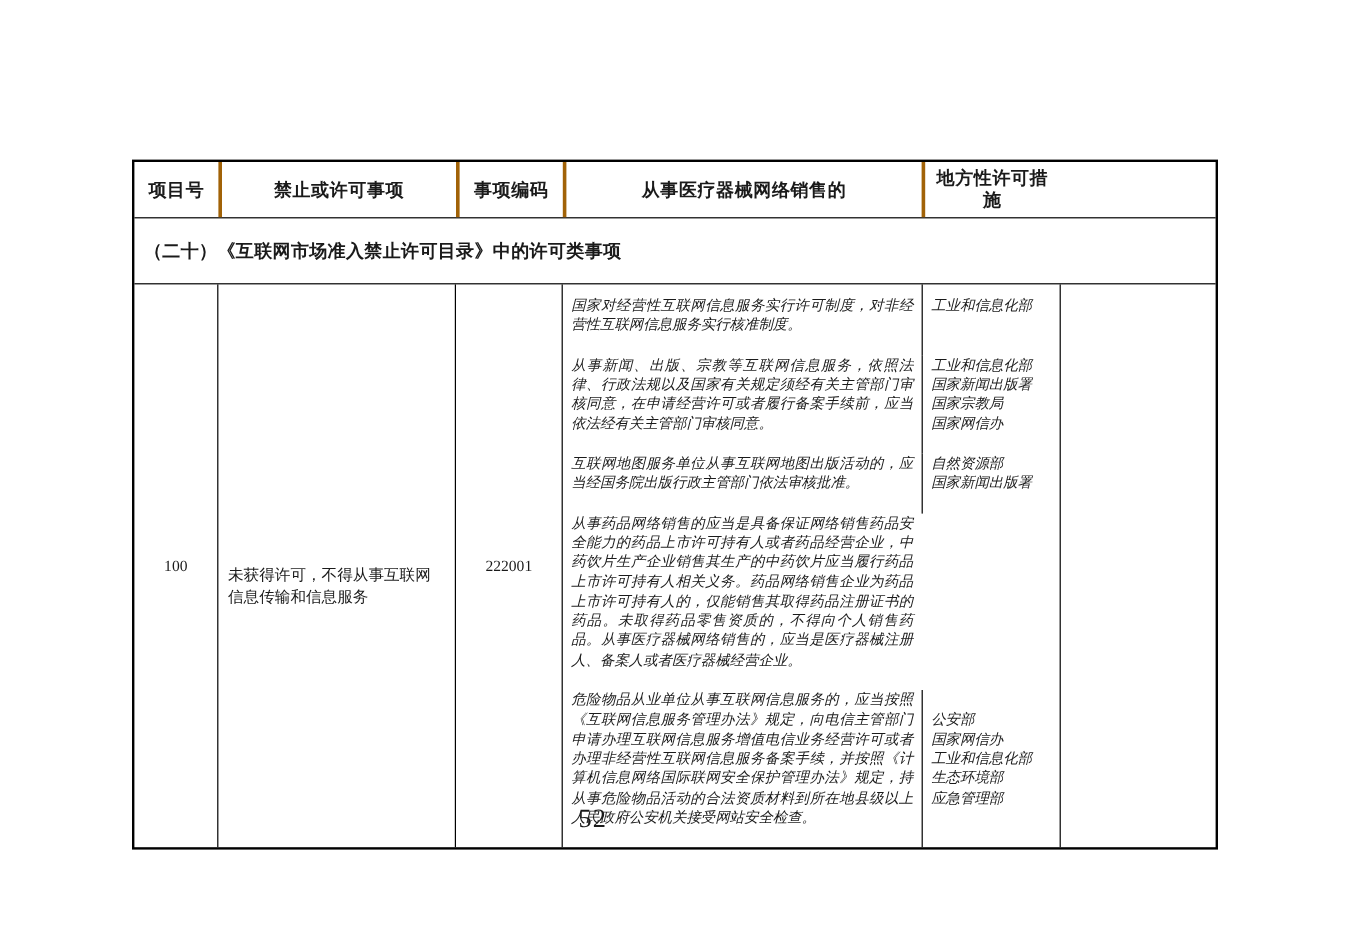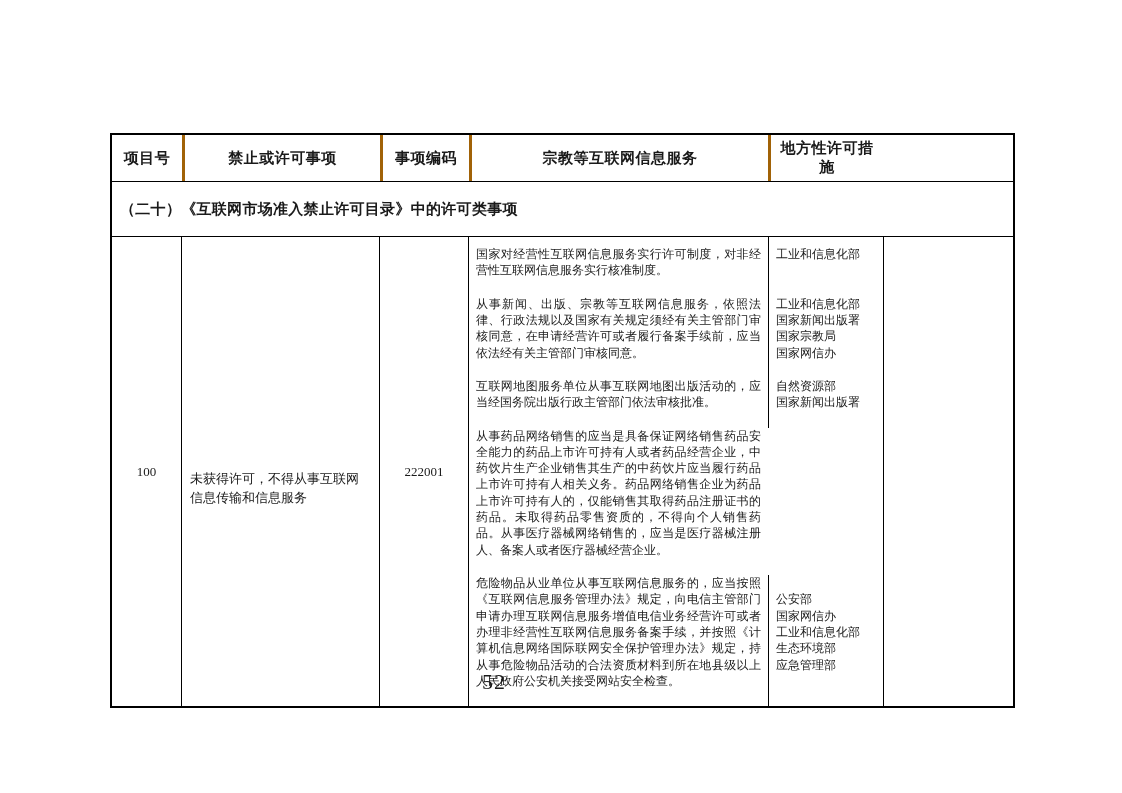--- a/index.html
+++ b/index.html
@@ -65,21 +65,21 @@
     justify-content: flex-start;
     padding: 6px 8px;
     font-size: 13px;
     line-height: 1.45;
   }
   .cell-item-name .wrapbox { max-width: 172px; margin-top: 35px; }
   .cell-item-code { border-right: 1px solid #000; }
   .cell-local { border-left: 1px solid #000; }
 
   
-  .measures-wrap { display: flex; flex-direction: column; }
+  .measures-wrap { display: flex; flex-direction: column; font-style: italic; }
   .measure-row { display: flex; flex: 0 0 auto; }
   .measure-row:last-child { flex: 1 0 auto; }
   .m-desc {
     width: 299px; flex: 0 0 299px;
     font-size: 12px;
     line-height: 1.36;
     text-align: justify;
     padding: 0 7px 17px 7px;
   }
   .m-depts {
@@ -109,21 +109,21 @@
 <body>
 
 <div class="page">
 
   <div class="doc-table">
 
     <div class="header-row">
       <div class="header-cell">项目号</div>
       <div class="header-cell">禁止或许可事项</div>
       <div class="header-cell">事项编码</div>
-      <div class="header-cell">宗教等互联网信息服务</div>
+      <div class="header-cell">从事医疗器械网络销售的</div>
       <div class="header-cell">地方性许可措施</div>
     </div>
 
     <div class="section-row">
       <span>（二十）《互联网市场准入禁止许可目录》中的许可类事项</span>
     </div>
 
     <div class="body-row">
 
       <div class="cell cell-item-no">100</div>

